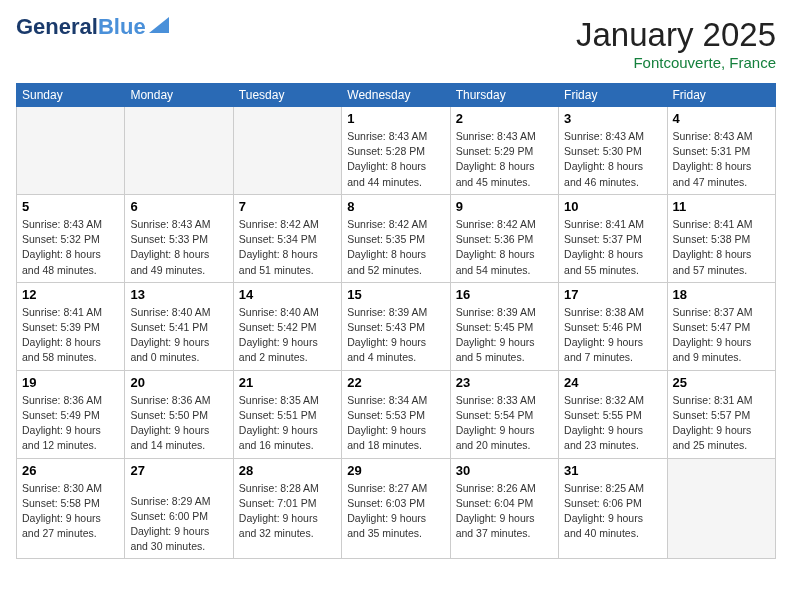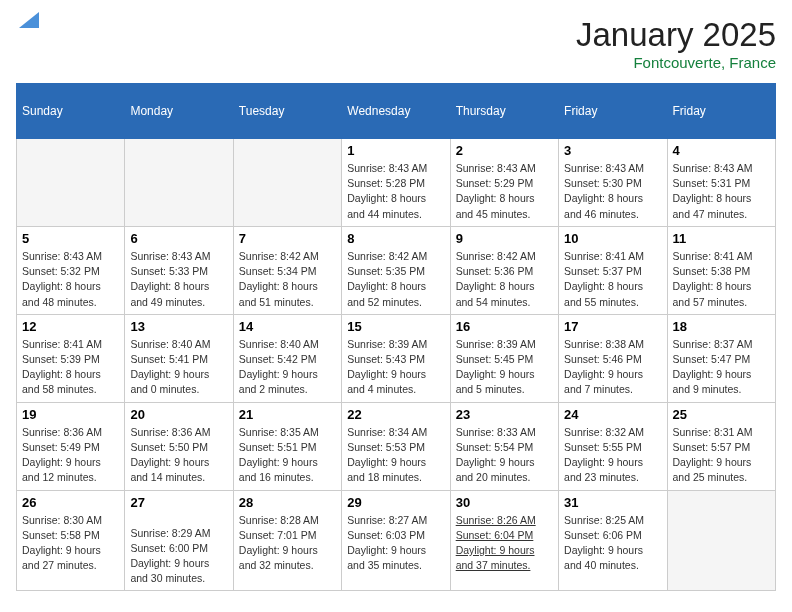--- a/index.html
+++ b/index.html
@@ -44,21 +44,21 @@
     }
     .calendar {
       width: 100%;
       border-collapse: collapse;
       font-size: 11px;
     }
     .calendar th {
       background: #2a6ab5;
       color: #fff;
       text-align: left;
-      padding: 20px 5px;
+      padding: 4px 5px;
       font-weight: normal;
       font-size: 12px;
       border: 1px solid #2a6ab5;
     }
     .calendar td {
       vertical-align: top;
       border: 1px solid #ccc;
       padding: 4px 5px;
       width: 108px;
       min-height: 80px;
@@ -81,20 +81,23 @@
     .week-row td {
       height: 82px;
     }
   </style>
 </head>
 <body>
 
 <div class="header">
   <div class="logo">
     <div style="display:flex;align-items:center;">
+      <span class="logo-text">
+        <span style="color:#1a3a6b;">General</span><span style="color:#4a90d9;">Blue</span>
+      </span>
       <svg width="20" height="16" viewBox="0 0 20 16" style="margin-left:3px;margin-top:-4px;">
         <polygon points="0,16 20,0 20,16" fill="#4a90d9"></polygon>
       </svg>
     </div>
   </div>
   <div class="title-block">
     <div class="month-title">January 2025</div>
     <div class="location">Fontcouverte, France</div>
   </div>
 </div>
@@ -322,21 +325,21 @@
         </td>
         <td>
           <span class="day-num">29</span>
           <div class="day-info" style="white-space: pre-line;">Sunrise: 8:27 AM
 Sunset: 6:03 PM
 Daylight: 9 hours
 and 35 minutes.</div>
         </td>
         <td>
           <span class="day-num">30</span>
-          <div class="day-info" style="white-space: pre-line; text-decoration: underline;">Sunrise: 8:26 AM
+          <div class="day-info" style="white-space: pre-line;">Sunrise: 8:26 AM
 Sunset: 6:04 PM
 Daylight: 9 hours
 and 37 minutes.</div>
         </td>
         <td>
           <span class="day-num">31</span>
           <div class="day-info" style="white-space: pre-line;">Sunrise: 8:25 AM
 Sunset: 6:06 PM
 Daylight: 9 hours
 and 40 minutes.</div>

